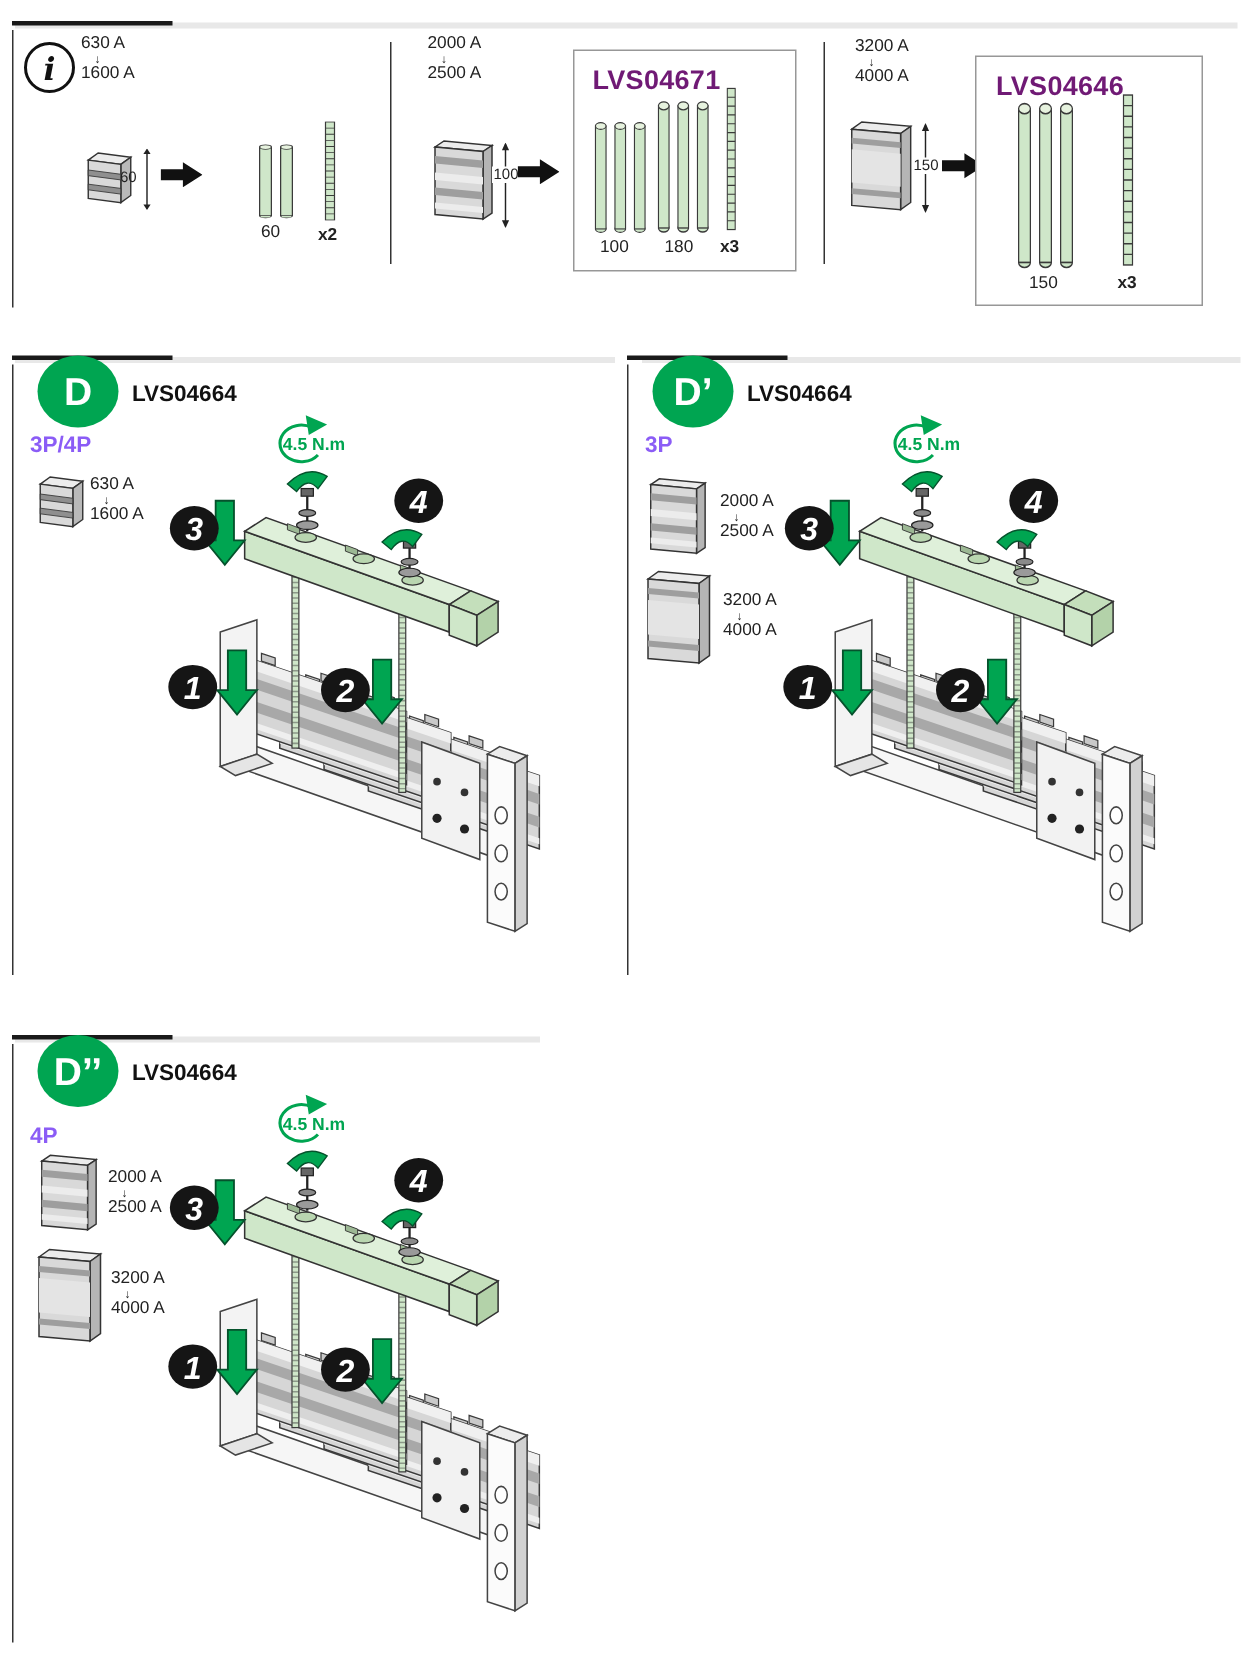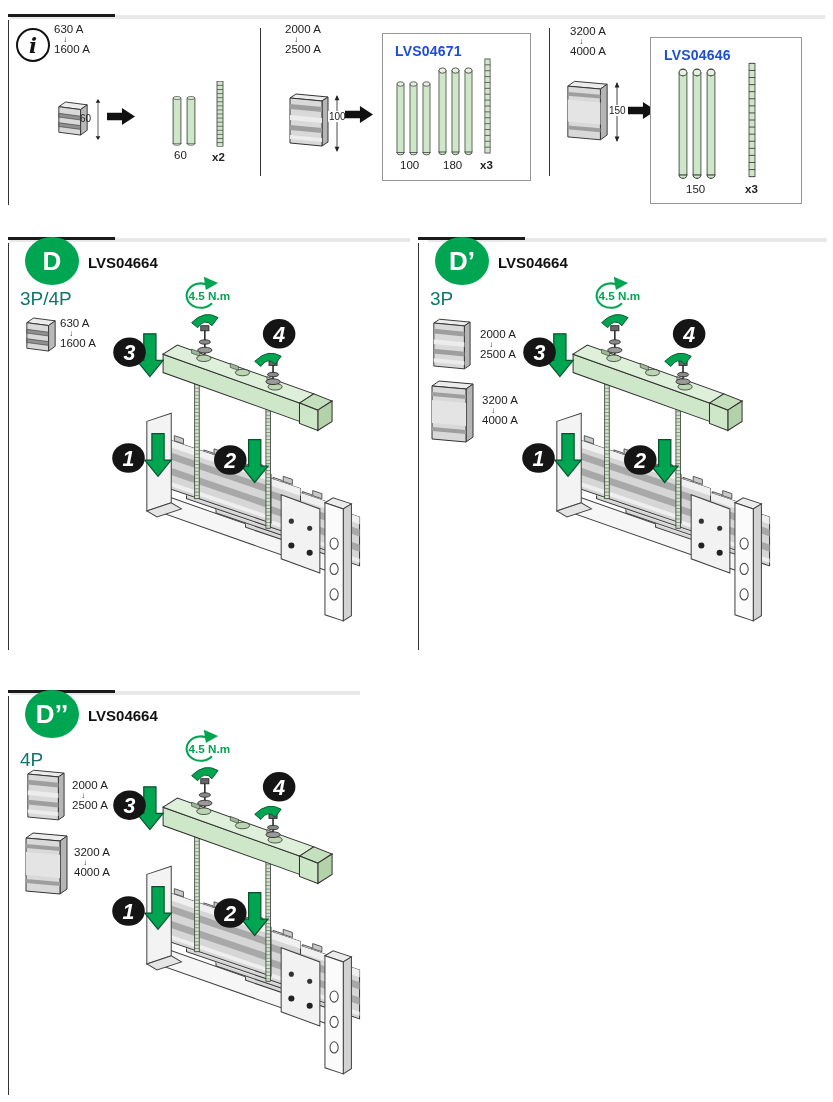--- a/index.html
+++ b/index.html
@@ -2,23 +2,23 @@
 <html><head>
 <meta charset="utf-8">
 <style>
   html,body{margin:0;padding:0;background:#fff;}
   #page{position:relative;width:833px;height:1102px;background:#fff;overflow:hidden;
         font-family:"Liberation Sans",sans-serif;color:#222;}
   .abs{position:absolute;}
   .txt{font-size:11.5px;line-height:1.1;color:#222;white-space:nowrap;}
   .small{font-size:10px;}
   .bold{font-weight:bold;}
-  .ref{font-weight:bold;font-size:14px;color:#1d4ed8;letter-spacing:.2px;}
+  .ref{font-weight:bold;font-size:18px;color:#701a75;letter-spacing:.2px;}
   .panel-ref{font-weight:bold;font-size:15px;color:#111;}
-  .poles{font-weight:normal;font-size:19px;color:#0f766e;}
+  .poles{font-weight:bold;font-size:15px;color:#8b5cf6;}
   .rating{display:flex;flex-direction:column;align-items:flex-start;}
   .rating .arr{font-size:8px;line-height:.9;margin-left:9px;color:#222;}
   .hdr-band{background:#e8e8e8;height:4px;}
   .hdr-black{background:#1a1a1a;height:3px;}
   .vline{background:#333;width:1px;}
   .kitbox{border:1.5px solid #979797;background:#fff;}
   .badge{background:#00A551;border-radius:50%;color:#fff;display:flex;align-items:center;
          justify-content:center;font-weight:bold;font-size:26px;}
   .info-circle{width:30px;height:30px;border:2.5px solid #111;border-radius:50%;
          display:flex;align-items:center;justify-content:center;

